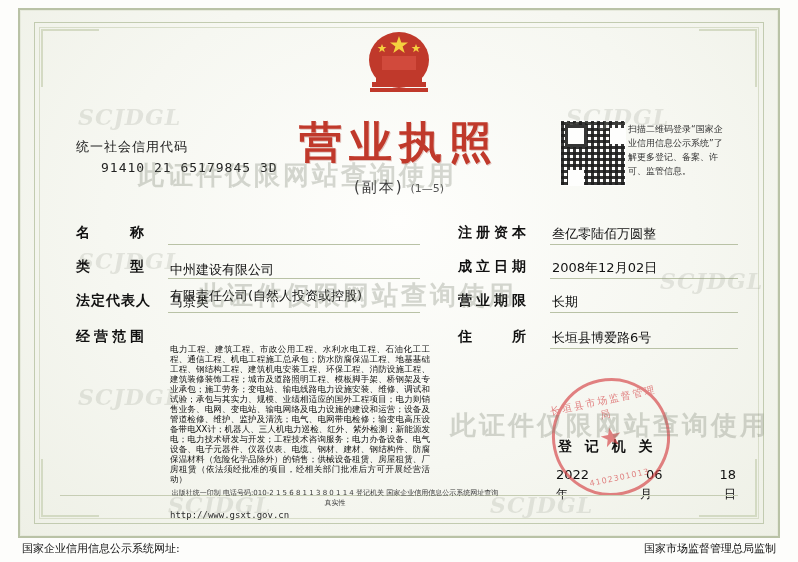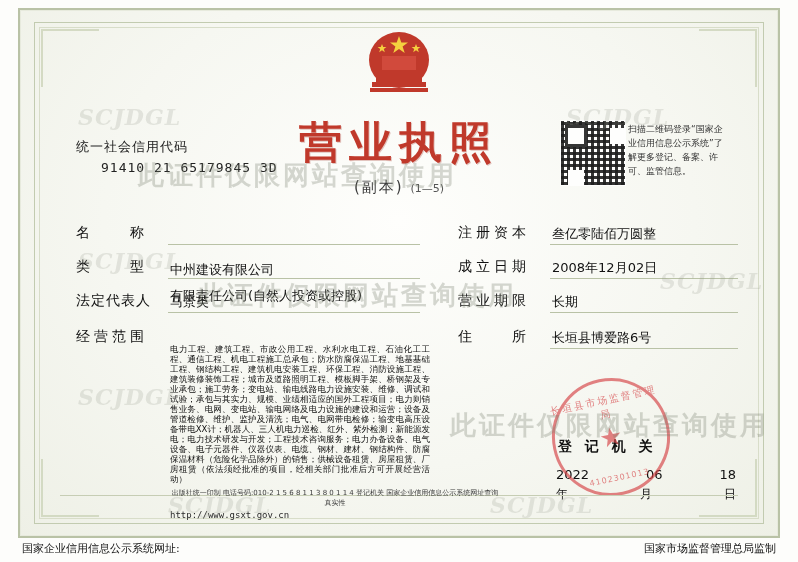--- a/index.html
+++ b/index.html
@@ -132,21 +132,21 @@
     box-shadow: 42px 0 0 -3px #fff, 0 42px 0 -3px #fff;
   }
 
   
   .fields { position: absolute; left: 0; top: 0; right: 0; bottom: 0; }
   .f-label {
     position: absolute;
     font-size: 14px;
     color: #111;
     letter-spacing: 4px;
-    font-weight: normal;
+    font-weight: bold;
     white-space: nowrap;
   }
   .f-value {
     position: absolute;
     font-size: 13px;
     color: #111;
     white-space: nowrap;
   }
   .f-underline {
     position: absolute;

